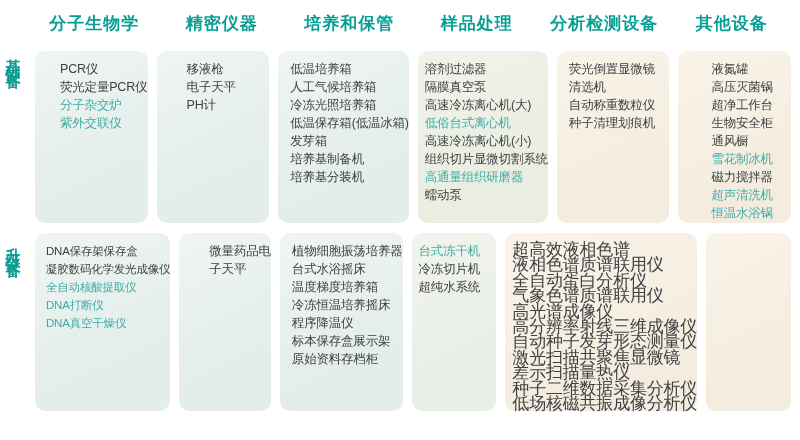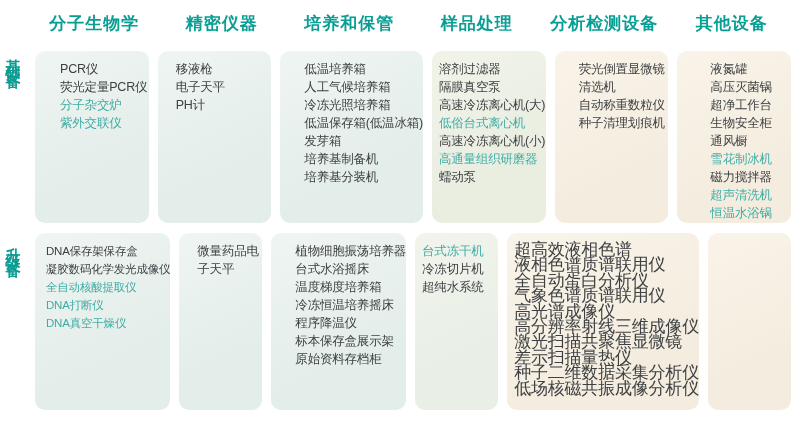--- a/index.html
+++ b/index.html
@@ -40,22 +40,22 @@
   .card-sage  { background:linear-gradient(155deg,#F1F3E9 0%,#E9EEE1 70%); }
   .card-sage2 { background:linear-gradient(155deg,#F1F4EC 0%,#E9EFE6 70%); }
   .card-cream { background:linear-gradient(155deg,#F9F3E9 0%,#F4EDDF 70%); }
   .item {
     color:#3E4043; font-size:12.5px; line-height:18px;
     white-space:pre; letter-spacing:-0.2px;
   }
   .item.accent { color:#3EACA5; }
   
   .pad-xl { padding-left:25px; }
-  .pad-l  { padding-left:18px; }
-  .pad-m  { padding-left:24px; }
+  .pad-l  { padding-left:30px; }
+  .pad-m  { padding-left:12px; }
   .pad-s  { padding-left:7px; }
   .pad-xxl{ padding-left:33px; }
   .pad-c1b{ padding-left:11px; }
   .small .item { font-size:11.5px; }
   .dense .item { font-size:17px; line-height:15.4px; }
 </style>
 </head>
 <body>
 
 <div class="canvas">
@@ -92,20 +92,21 @@
         <div class="item">发芽箱</div>
         <div class="item">培养基制备机</div>
         <div class="item">培养基分装机</div>
       </div>
     <div class="card card-sage pad-s">
         <div class="item">溶剂过滤器</div>
         <div class="item">隔膜真空泵</div>
         <div class="item">高速冷冻离心机(大)</div>
         <div class="item accent">低俗台式离心机</div>
         <div class="item">高速冷冻离心机(小)</div>
+        <div class="item">组织切片显微切割系统</div>
         <div class="item accent">高通量组织研磨器</div>
         <div class="item">蠕动泵</div>
       </div>
     <div class="card card-cream pad-m">
         <div class="item">荧光倒置显微镜</div>
         <div class="item">清选机</div>
         <div class="item">自动称重数粒仪</div>
         <div class="item">种子清理划痕机</div>
       </div>
     <div class="card card-cream pad-xxl">
@@ -147,20 +148,21 @@
         <div class="item">冷冻切片机</div>
         <div class="item">超纯水系统</div>
       </div>
     <div class="card card-cream pad-s dense">
         <div class="item">超高效液相色谱</div>
         <div class="item">液相色谱质谱联用仪</div>
         <div class="item">全自动蛋白分析仪</div>
         <div class="item">气象色谱质谱联用仪</div>
         <div class="item">高光谱成像仪</div>
         <div class="item">高分辨率射线三维成像仪</div>
+        <div class="item">自动种子发芽形态测量仪</div>
         <div class="item">激光扫描共聚焦显微镜</div>
         <div class="item">差示扫描量热仪</div>
         <div class="item">种子二维数据采集分析仪</div>
         <div class="item">低场核磁共振成像分析仪</div>
       </div>
     <div class="card card-cream"></div>
   </div>
 
 </div>
 

